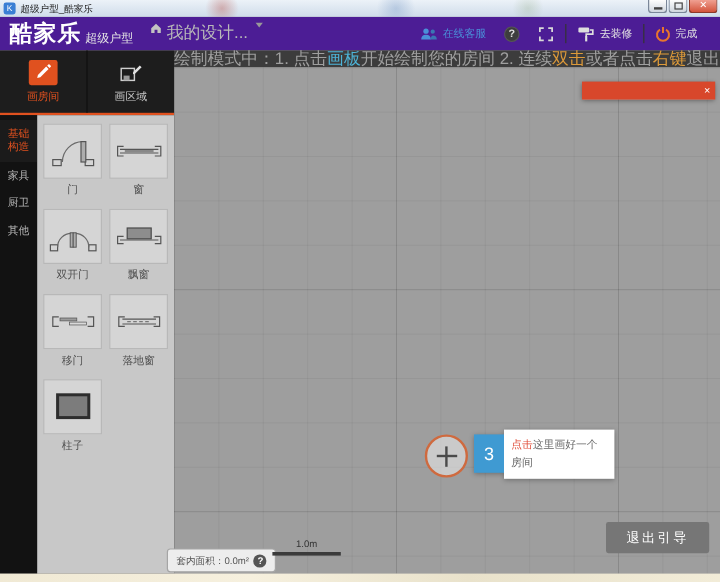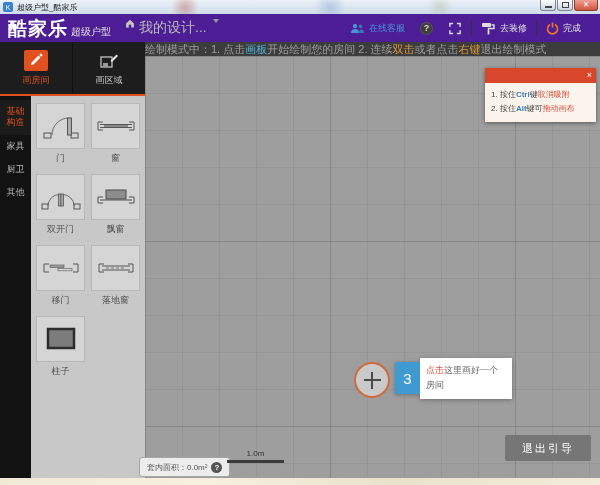--- a/index.html
+++ b/index.html
@@ -55,22 +55,22 @@
   .tabs { width:31px; background:#121212; padding-top:4px; flex:none; }
   .tab { width:100%; padding:6px 4px; color:#b5b5b5; font-size:9px; line-height:1.25; text-align:center; cursor:pointer; word-break:break-all; }
   .tab.active { color:#e0511f; background:#1b1b1b; }
   .items { flex:1; background:#c8c8c8; padding:7px 5px 0 5px; display:grid; grid-template-columns:1fr 1fr; gap:9px 6px; align-content:start; }
   .item { text-align:center; cursor:pointer; }
   .item-card { height:46px; background:#d5d5d5; border:1px solid #b8b8b8; display:flex; align-items:center; justify-content:center; }
   .item-label { display:block; font-size:9px; color:#4f4f4f; margin-top:3px; }
 
   
   .canvas-col { flex:1; display:flex; flex-direction:column; position:relative; min-width:0; }
-  .notify { height:14px; background:#3c3c3c; display:flex; align-items:center; justify-content:flex-start; white-space:nowrap;
-    font-size:11px; color:#9f9f9f; }
+  .notify { height:14px; background:#3c3c3c; display:flex; align-items:center; justify-content:space-between; white-space:nowrap;
+    font-size:14px; color:#9f9f9f; }
   .notify .kw-blue { color:#4db4d8; }
   .notify .kw-orange { color:#dd9a3a; }
   .canvas { flex:1; position:relative;
     background-color:#9e9e9e;
     background-image:
       linear-gradient(rgba(0,0,0,0.09) 1px, transparent 1px),
       linear-gradient(90deg, rgba(0,0,0,0.09) 1px, transparent 1px),
       linear-gradient(rgba(0,0,0,0.05) 1px, transparent 1px),
       linear-gradient(90deg, rgba(0,0,0,0.05) 1px, transparent 1px);
     background-size:185px 185px,185px 185px,37px 37px,37px 37px; }
@@ -303,24 +303,20 @@
           <span class="kw-orange">右键</span>
           <span>退出绘制模式</span>
       </div>
 
       <div class="canvas">
 
         <div class="tip-box">
           <div class="tip-head">
             <span class="tip-close">×</span>
           </div>
-          <div class="tip-body">
-            <div><span>1. 按住</span><span class="key-blue">Ctrl</span><span>键</span><span class="hl-red">取消吸附</span></div>
-            <div><span>2. 按住</span><span class="key-blue">Alt</span><span>键可</span><span class="hl-red">拖动画布</span></div>
-          </div>
         </div>
 
         <div class="plus-circle">
           <span class="plus-glyph"></span>
         </div>
 
         <div class="guide-tip">
           <div class="guide-num">3</div>
           <div class="guide-text">
             <span class="hl-click">点击</span><span>这里画好一个房间</span>

